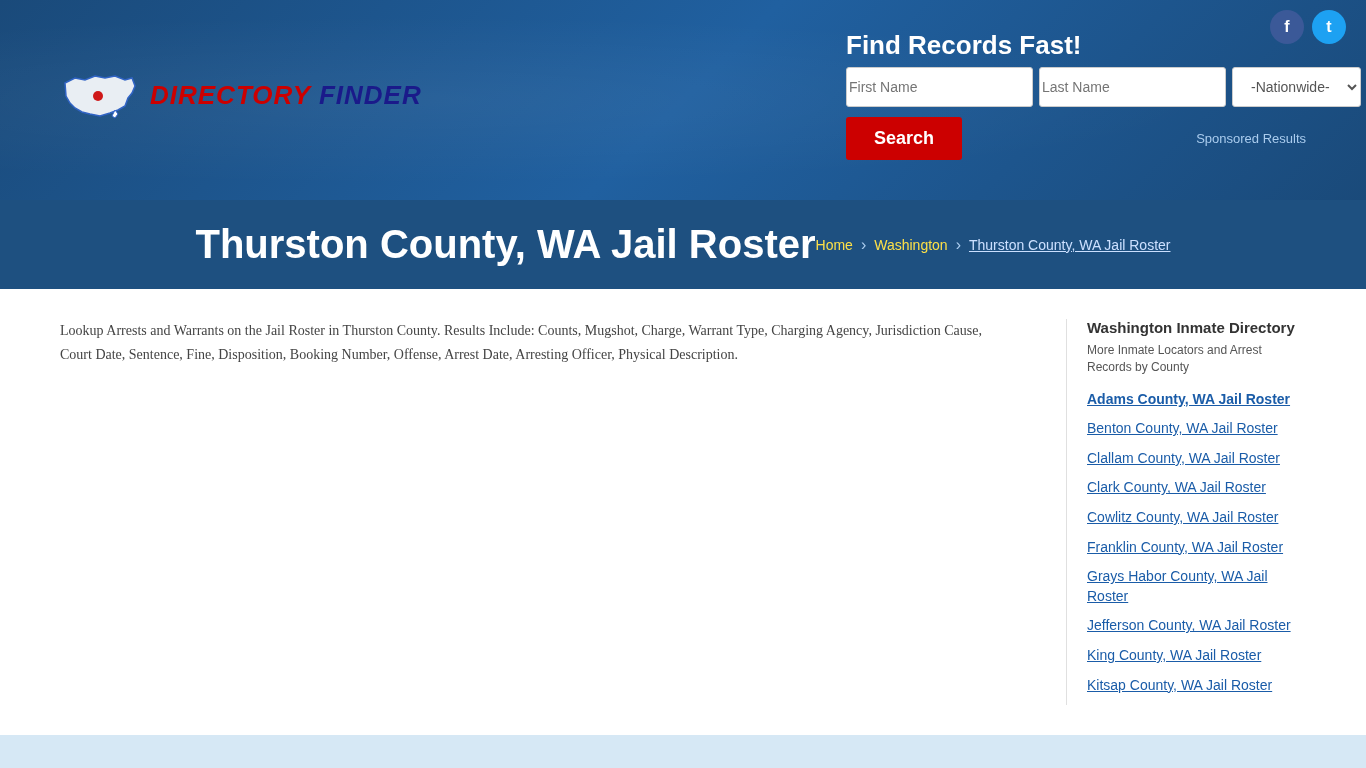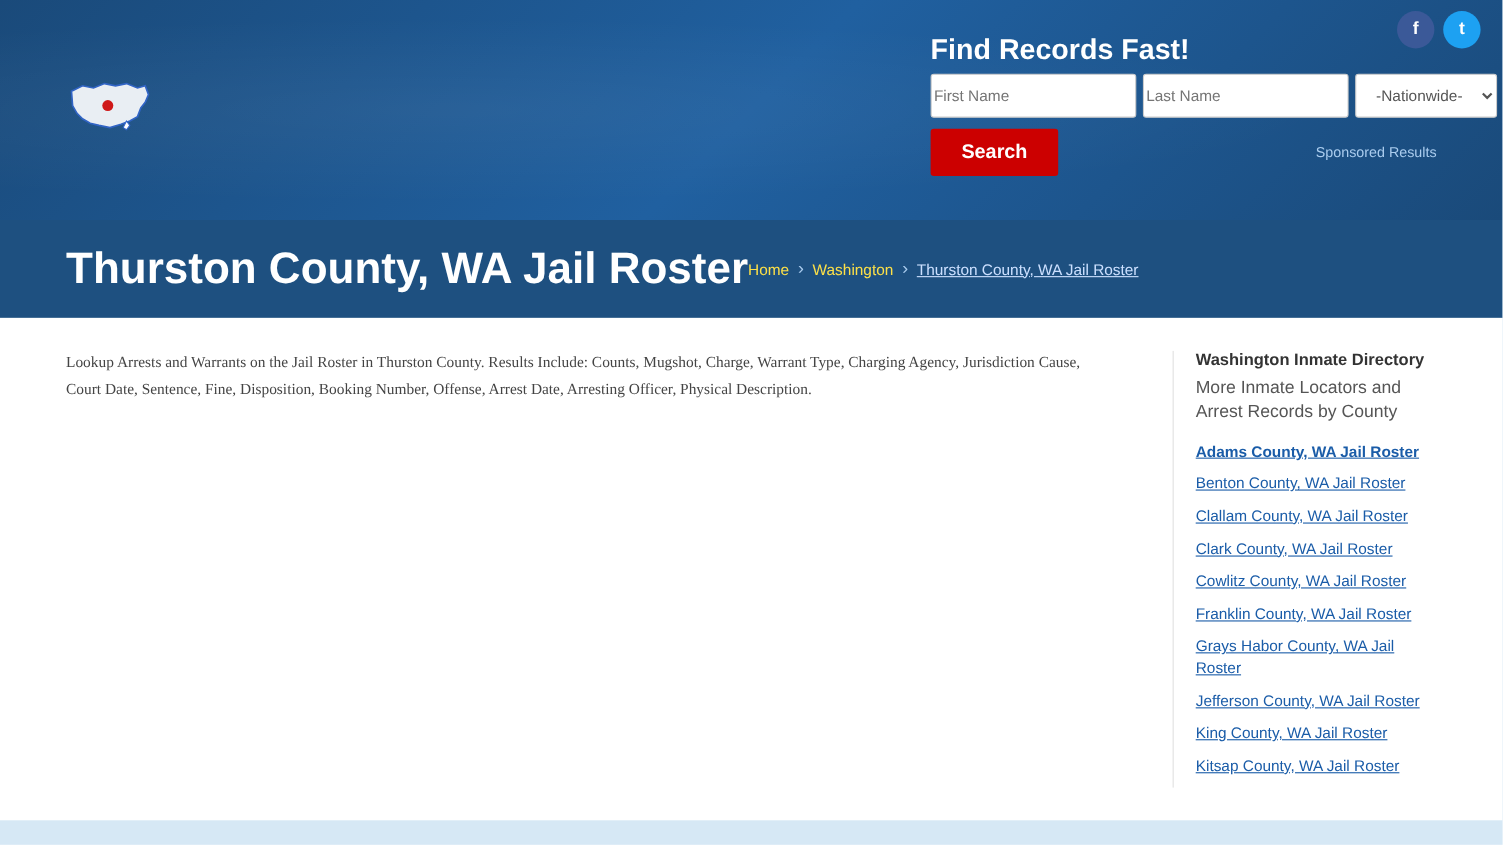--- a/index.html
+++ b/index.html
@@ -133,21 +133,21 @@
       color: #aaccee;
       font-size: 13px;
     }
 
     
     .page-title-bar {
       background: #1e5080;
       padding: 22px 60px;
       display: flex;
       align-items: center;
-      justify-content: flex-start;
+      justify-content: center;
     }
     .page-title {
       font-size: 40px;
       font-weight: bold;
       color: white;
     }
     .breadcrumb {
       display: flex;
       align-items: center;
       gap: 8px;
@@ -194,21 +194,21 @@
       padding-left: 20px;
       margin-left: 37px;
     }
     .sidebar-title {
       font-size: 15px;
       font-weight: bold;
       color: #333;
       margin-bottom: 6px;
     }
     .sidebar-subtitle {
-      font-size: 16px;
+      font-size: 12px;
       color: #555;
       margin-bottom: 14px;
       line-height: 1.4;
     }
     .sidebar-links {
       list-style: none;
     }
     .sidebar-links li {
       margin-bottom: 10px;
     }
@@ -238,20 +238,24 @@
       <div class="logo-map">
         <svg width="80" height="55" viewBox="0 0 80 55" xmlns="http://www.w3.org/2000/svg">
 
           <path d="M5,15 L15,10 L25,12 L35,8 L45,10 L55,8 L65,12 L72,10 L75,18 L72,25 L68,30 L65,38 L58,42 L50,45 L40,48 L30,46 L22,44 L15,40 L10,35 L6,28 Z" fill="white" stroke="#3366cc" stroke-width="1.5" opacity="0.9"></path>
 
           <path d="M55,42 L52,48 L55,50 L58,46 Z" fill="white" stroke="#3366cc" stroke-width="1"></path>
 
           <circle cx="38" cy="28" r="5" fill="#cc0000" opacity="0.9"></circle>
 
         </svg>
+      </div>
+      <div class="logo-text">
+        <span style="color:#cc0000;">Directory</span>
+        <span style="color:#1a1a8a;">Finder</span>
       </div>
     </div>
   </div>
 
   <div class="search-area">
     <div class="search-title">Find Records Fast!</div>
     <div class="search-inputs">
       <input type="text" placeholder="First Name" style="">
       <input type="text" placeholder="Last Name" style="">
       <select><option>-Nationwide-</option></select>

